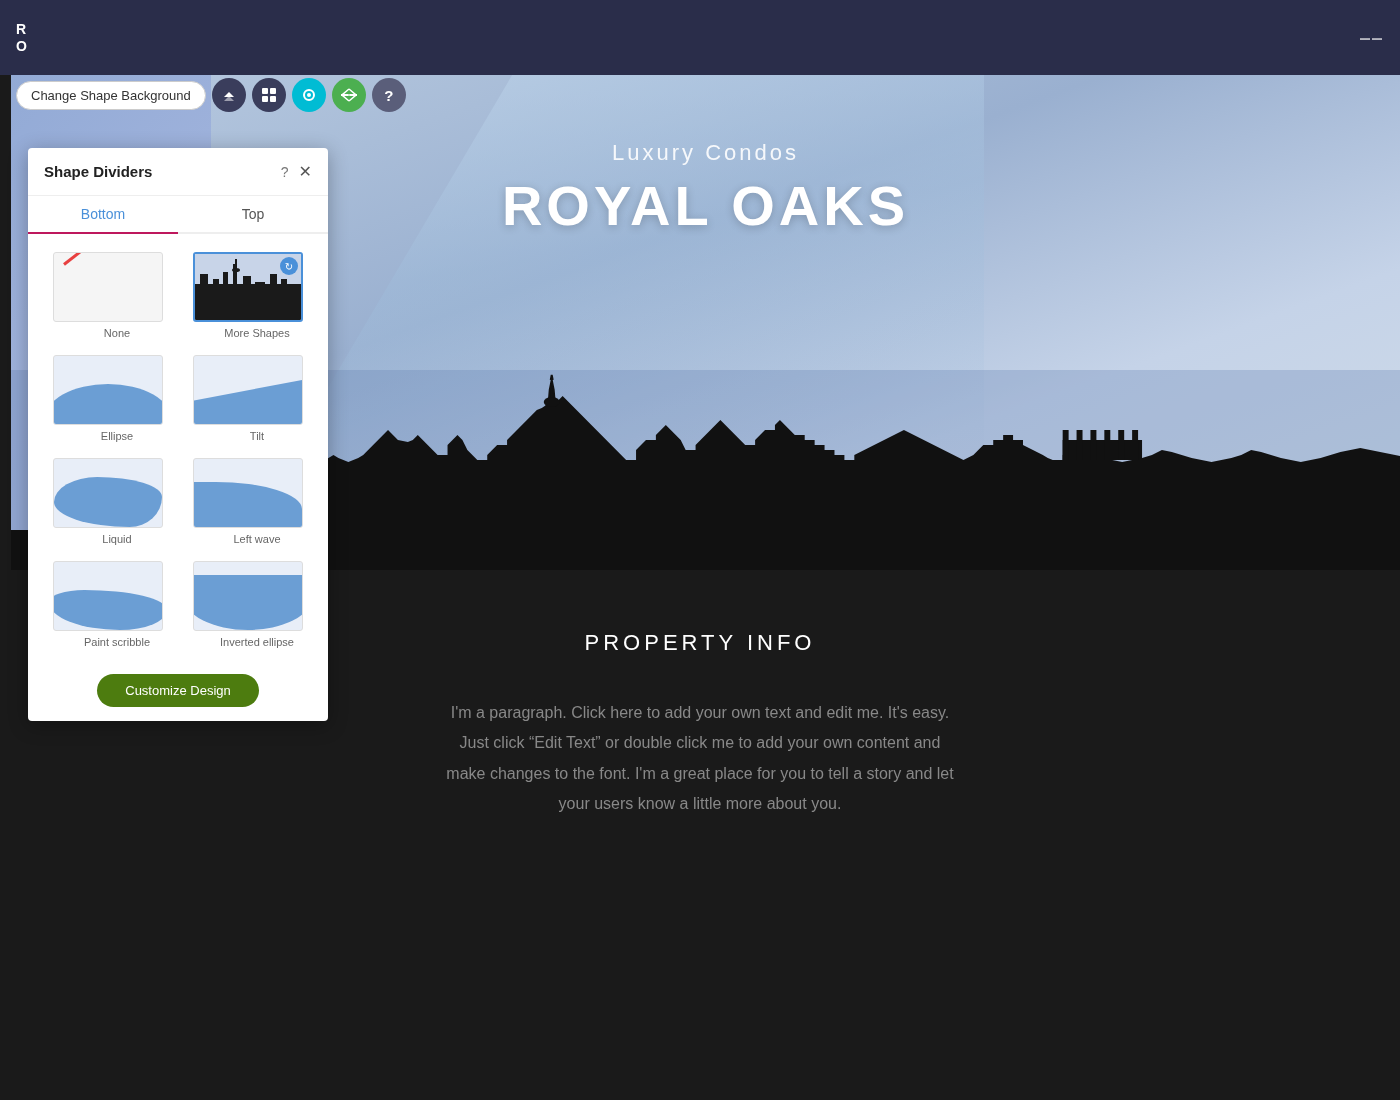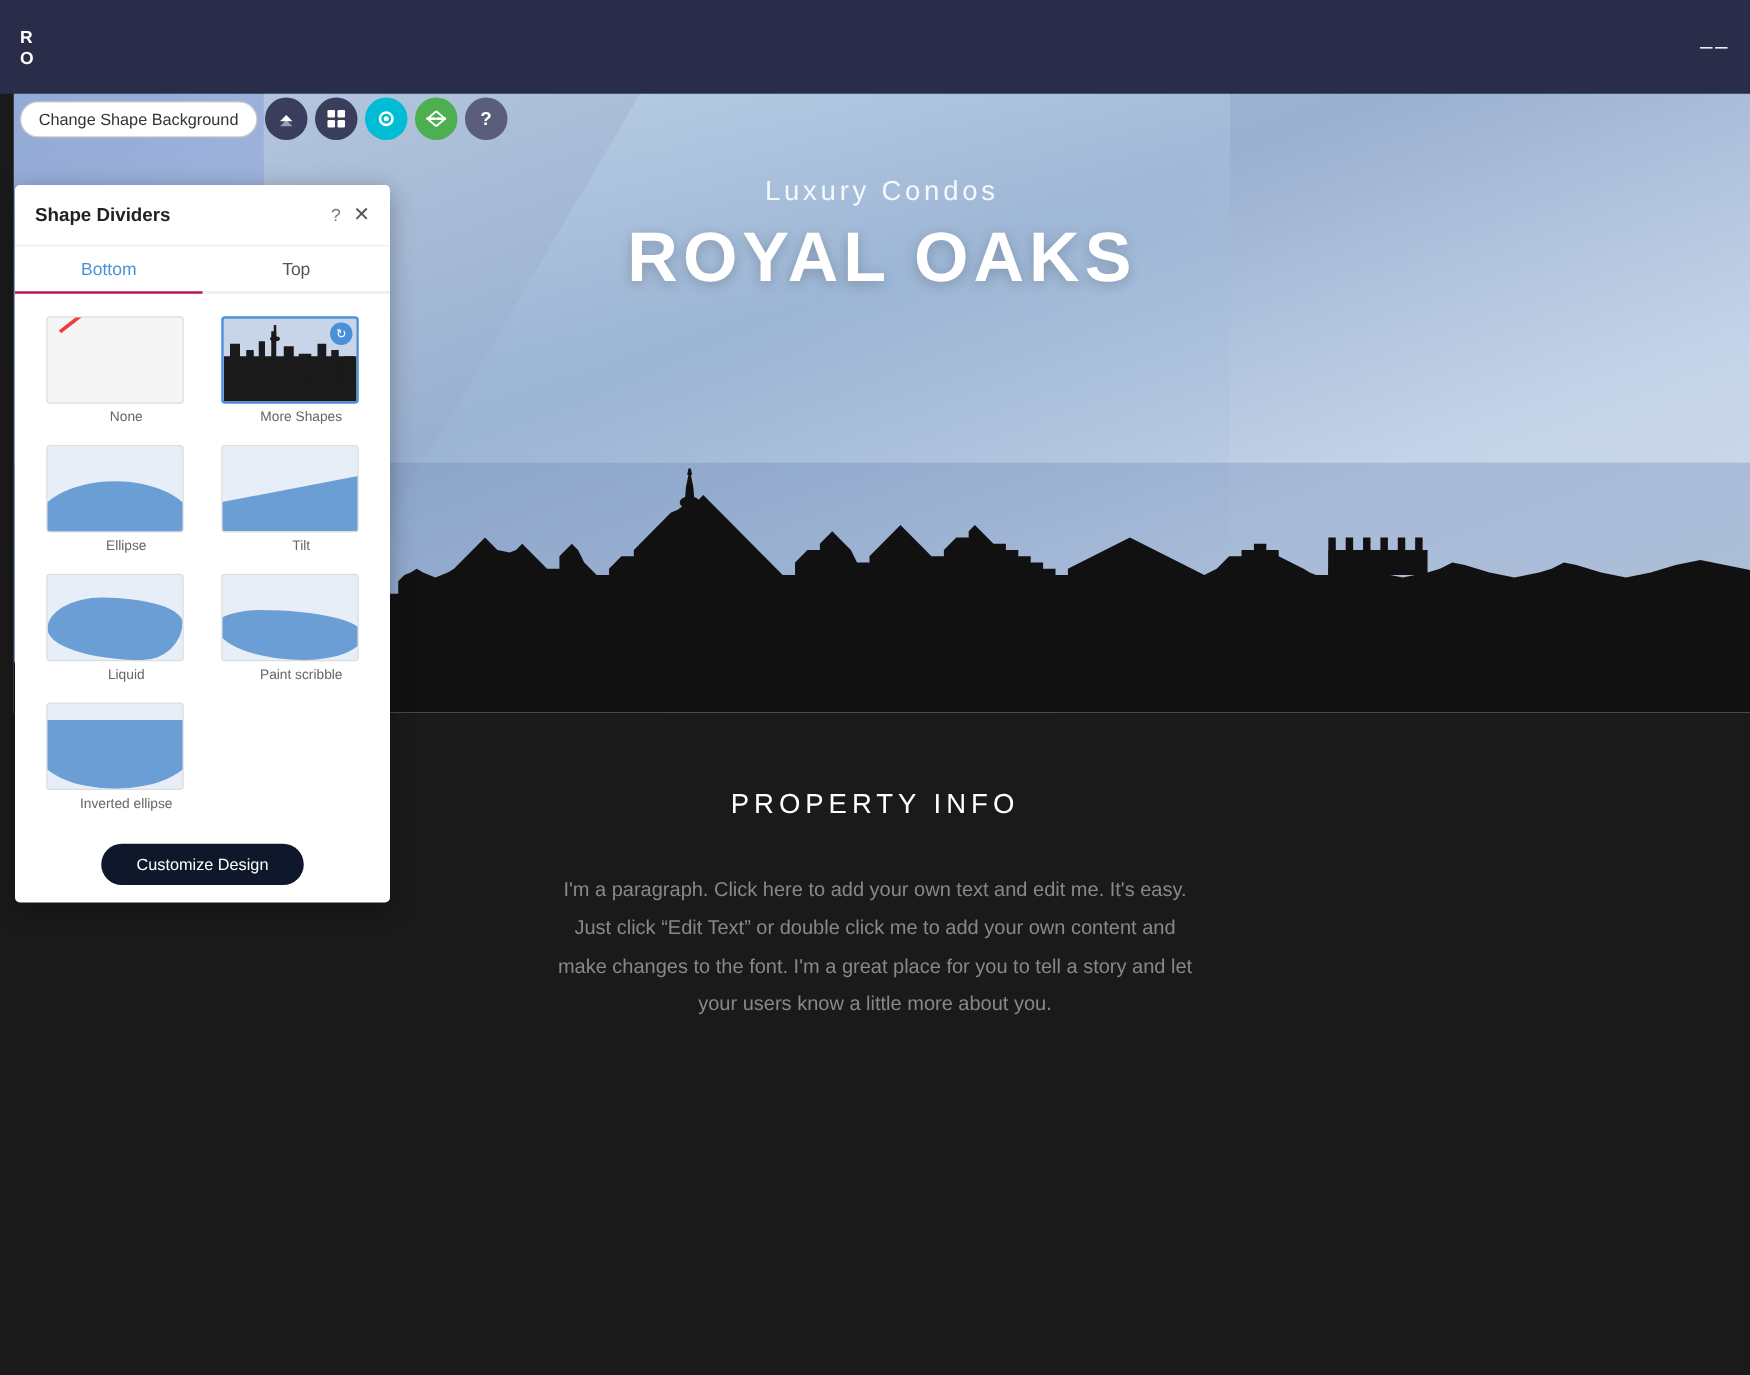--- a/index.html
+++ b/index.html
@@ -155,21 +155,21 @@
       font-size: 16px;
       line-height: 1.9;
       text-align: center;
       max-width: 520px;
     }
 
     
     .panel {
       position: absolute;
       top: 148px;
-      left: 12px;
+      left: 28px;
       width: 300px;
       background: white;
       border-radius: 4px;
       box-shadow: 0 4px 20px rgba(0,0,0,0.3);
       z-index: 200;
       overflow: hidden;
     }
     .panel-header {
       display: flex;
       align-items: center;
@@ -361,21 +361,21 @@
       left: -10px; right: -10px;
       height: 55px;
       background: #6b9ed4;
       border-radius: 0 0 50% 50% / 0 0 60% 60%;
     }
 
     
     .customize-btn {
       display: block;
       margin: 8px auto 14px;
-      background: #0f172a;
+      background: #4d7c0f;
       color: white;
       border: none;
       border-radius: 20px;
       padding: 9px 28px;
       font-size: 13px;
       cursor: pointer;
     }
 
     
     .refresh-badge {
@@ -531,20 +531,24 @@
     <div class="shape-item">
       <div class="shape-preview tilt-preview"></div>
       <span class="shape-label">Tilt</span>
     </div>
 
     <div class="shape-item">
       <div class="shape-preview liquid-preview"></div>
       <span class="shape-label">Liquid</span>
     </div>
 
+    <div class="shape-item">
+      <div class="shape-preview leftwave-preview"></div>
+      <span class="shape-label">Left wave</span>
+    </div>
 
     <div class="shape-item">
       <div class="shape-preview paintscribble-preview"></div>
       <span class="shape-label">Paint scribble</span>
     </div>
 
     <div class="shape-item">
       <div class="shape-preview invertedellipse-preview"></div>
       <span class="shape-label">Inverted ellipse</span>
     </div>

